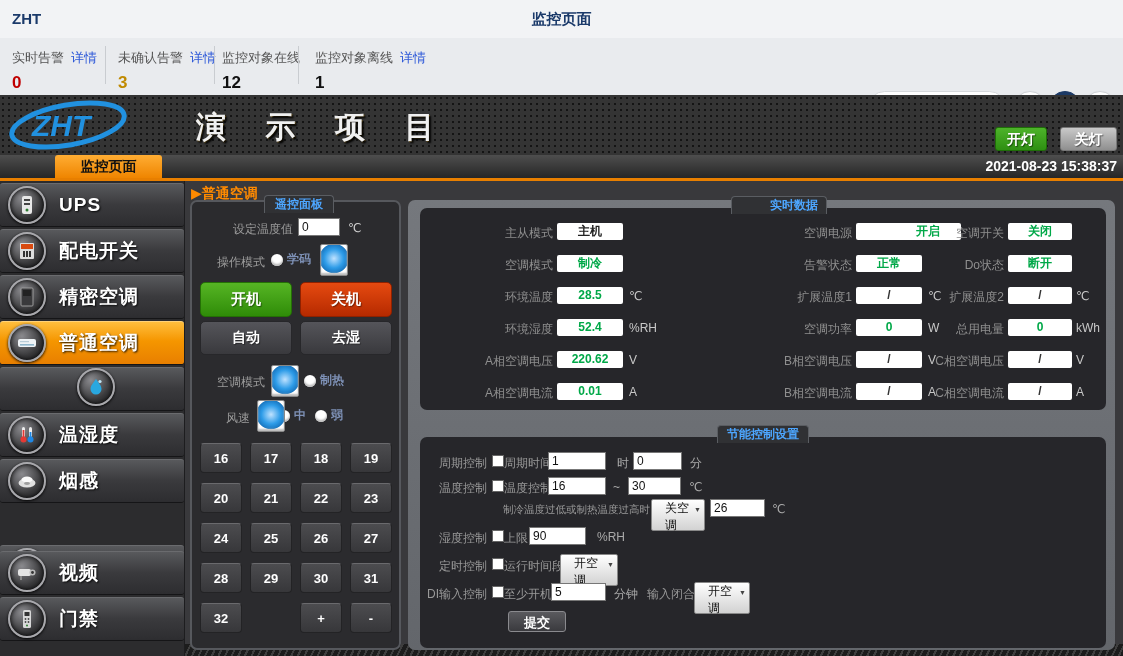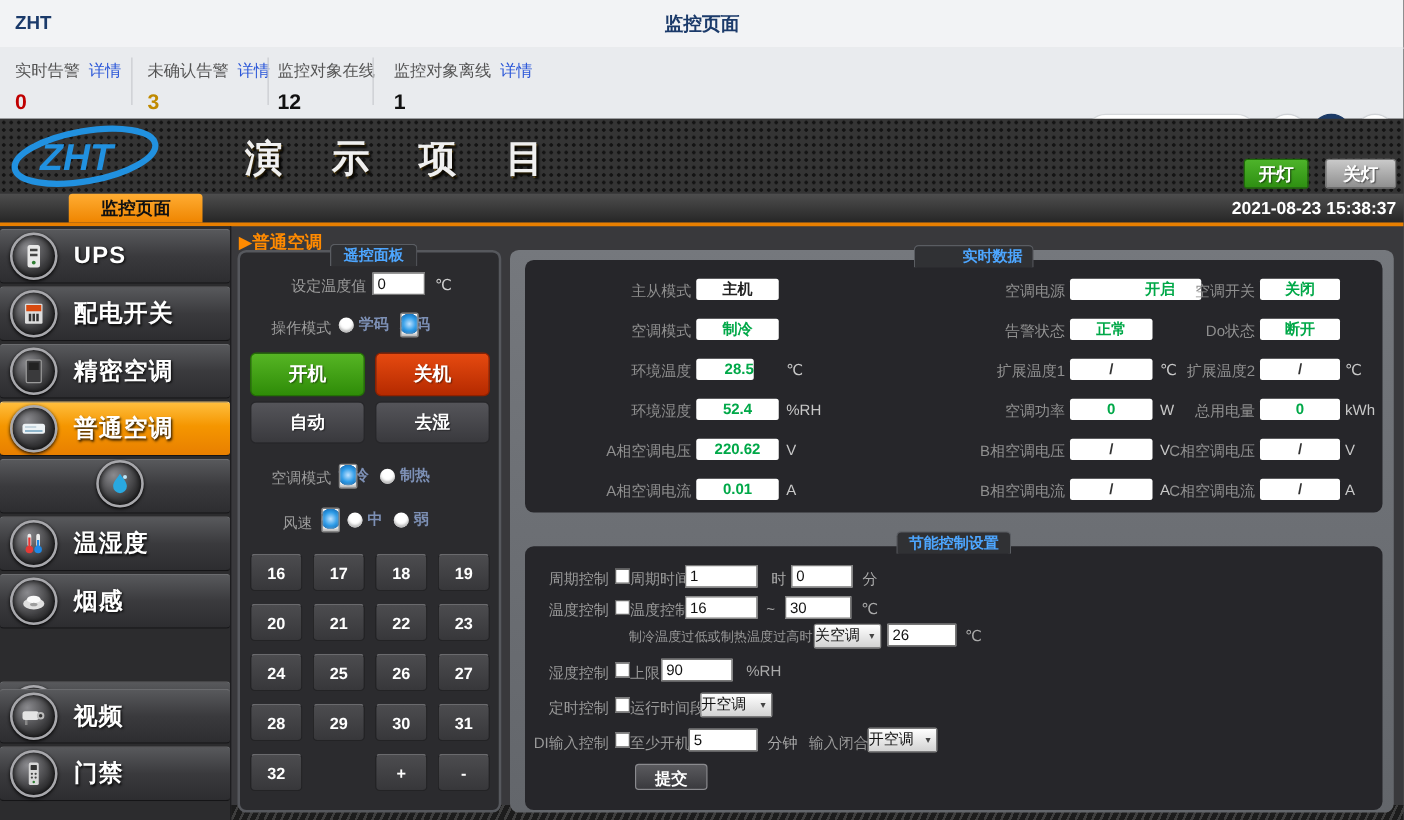--- a/index.html
+++ b/index.html
@@ -64,21 +64,21 @@
   .rlabel{font-size:12px;font-weight:bold;color:#7d90b5;}
   .kbtn{position:absolute;width:42px;height:30px;background:linear-gradient(#4c4c4f,#37373a);border:1px solid #232325;border-top-color:#6a6a6d;border-radius:4px;color:#fff;font-size:13px;font-weight:bold;text-align:center;line-height:30px;cursor:pointer;box-sizing:border-box;}
   
   .rt-l{position:absolute;color:#8f8f8f;font-size:12px;text-align:right;}
   .rt-b{position:absolute;height:17px;background:#fff;border-radius:2px;font-size:12px;font-weight:bold;text-align:center;line-height:17px;}
   .rt-u{position:absolute;color:#c8c8c8;font-size:12px;}
   
   .elbl{position:absolute;color:#999;font-size:12px;}
   .eunit{position:absolute;color:#aaa;font-size:12px;}
   .cb{position:absolute;width:12px;height:12px;appearance:none;-webkit-appearance:none;background:#fff;border:1px solid #666;margin:0;cursor:pointer;}
-  .sel{position:absolute;height:20px;background:linear-gradient(#fff,#d2d2d2);border:1px solid #888;border-radius:2px;font-size:12px;line-height:17px;color:#111;padding:0 13px 0 0;box-sizing:border-box;cursor:pointer;}
+  .sel{position:absolute;height:32px;background:linear-gradient(#fff,#d2d2d2);border:1px solid #888;border-radius:2px;font-size:12px;line-height:17px;color:#111;padding:0 13px 0 13px;box-sizing:border-box;cursor:pointer;}
   .caret{position:absolute;right:3px;top:1px;font-size:7px;color:#444;}
   .submitbtn{position:absolute;left:508px;top:611px;width:58px;height:21px;background:linear-gradient(#5a5a5e,#3a3a3e);border:1px solid #8a8a8e;border-radius:3px;color:#fff;font-size:13px;font-weight:bold;text-align:center;line-height:21px;cursor:pointer;box-sizing:border-box;}
   .logoimg{position:absolute;left:6px;top:4px;}
 </style>
 </head>
 <body>
 
 <div class="screen">
 
   <div class="topbar">
@@ -370,21 +370,21 @@
   <div class="panel rtpanel"></div>
   <div class="ptab" style="left:731px;top:196px;width:64px;padding-left:30px;">实时数据</div>
   <div id="rt-fields">
       <div class="rt-l" style="left: 433px; top: 225px; width: 120px;">主从模式</div>
       <div class="rt-b" style="left: 557px; top: 223px; width: 66px; color: rgb(34, 34, 34);">主机</div>
       <div class="rt-u" style="left: 629px; top: 225px;"></div>
       <div class="rt-l" style="left: 433px; top: 257px; width: 120px;">空调模式</div>
       <div class="rt-b" style="left: 557px; top: 255px; width: 66px; color: rgb(0, 168, 72);">制冷</div>
       <div class="rt-u" style="left: 629px; top: 257px;"></div>
       <div class="rt-l" style="left: 433px; top: 289px; width: 120px;">环境温度</div>
-      <div class="rt-b" style="left: 557px; top: 287px; width: 46px; color: rgb(0, 168, 72); text-align: right;">28.5</div>
+      <div class="rt-b" style="left: 557px; top: 287px; width: 66px; color: rgb(0, 168, 72);">28.5</div>
       <div class="rt-u" style="left: 629px; top: 289px;">℃</div>
       <div class="rt-l" style="left: 433px; top: 321px; width: 120px;">环境湿度</div>
       <div class="rt-b" style="left: 557px; top: 319px; width: 66px; color: rgb(0, 168, 72);">52.4</div>
       <div class="rt-u" style="left: 629px; top: 321px;">%RH</div>
       <div class="rt-l" style="left: 433px; top: 353px; width: 120px;">A相空调电压</div>
       <div class="rt-b" style="left: 557px; top: 351px; width: 66px; color: rgb(0, 168, 72);">220.62</div>
       <div class="rt-u" style="left: 629px; top: 353px;">V</div>
       <div class="rt-l" style="left: 433px; top: 385px; width: 120px;">A相空调电流</div>
       <div class="rt-b" style="left: 557px; top: 383px; width: 66px; color: rgb(0, 168, 72);">0.01</div>
       <div class="rt-u" style="left: 629px; top: 385px;">A</div>

